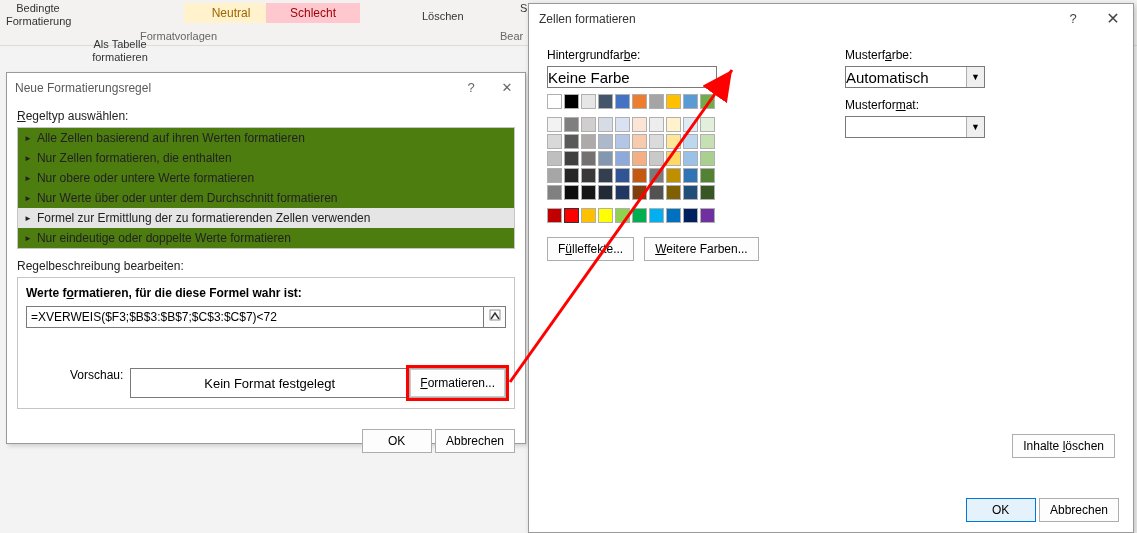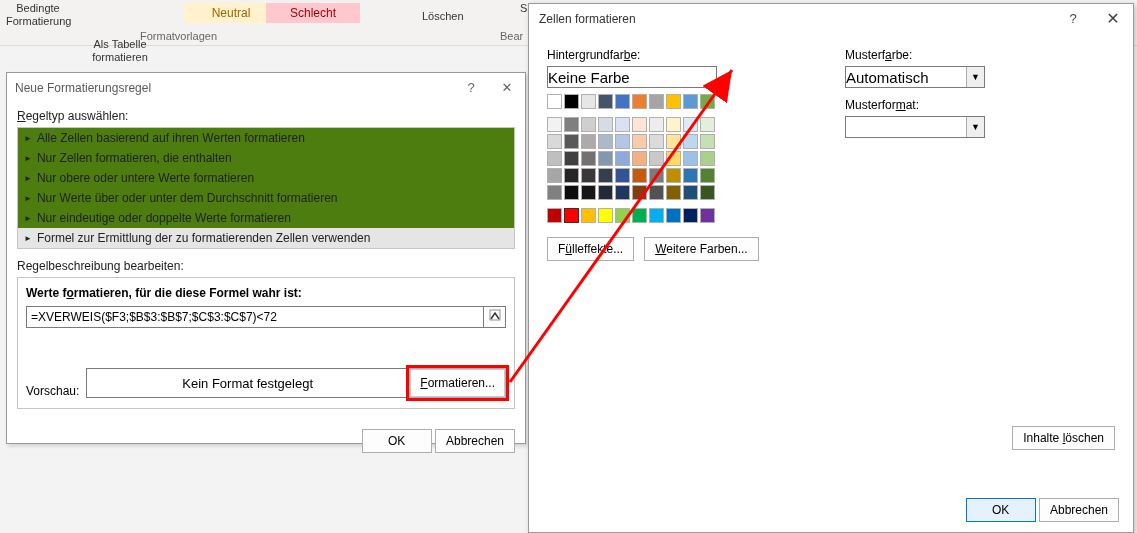--- a/index.html
+++ b/index.html
@@ -23,21 +23,21 @@
   .dlg1 .rulelist { border: 1px solid #c5c5c5; background: #4d7c0f; }
   .dlg1 .rulelist .row { padding: 3px 6px; font-size: 12px; color: #222; white-space: nowrap; }
   .dlg1 .rulelist .row::before { content: "\25BA"; font-size: 8px; margin-right: 5px; position: relative; top: -1px; }
   .dlg1 .rulelist .row.selected { background: #e5e5e5; }
   .dlg1 .section2 { margin-top: 10px; }
   .dlg1 .innerframe { border: 1px solid #c5c5c5; padding: 8px 8px 10px 8px; margin-top: 4px; }
   .dlg1 .innerframe .sublabel { font-weight: bold; font-size: 12px; margin-bottom: 6px; }
   .dlg1 .formula { display: flex; }
   .dlg1 .formula input { flex: 1; height: 22px; border: 1px solid #7a7a7a; font-size: 12px; padding: 0 4px; }
   .dlg1 .formula .refbtn { width: 22px; height: 22px; border: 1px solid #7a7a7a; border-left: none; background: #fdfdfd; text-align: center; line-height: 20px; font-size: 11px; }
-  .dlg1 .previewrow { display: flex; align-items: flex-end; margin-top: 40px; gap: 0; }
+  .dlg1 .previewrow { display: flex; align-items: flex-start; margin-top: 40px; gap: 0; margin-left: 44px; }
   .dlg1 .previewrow .plabel { width: 60px; font-size: 12px; }
   .dlg1 .previewrow .pview { flex: 1; height: 30px; border: 1px solid #7a7a7a; display: flex; align-items: center; justify-content: center; font-size: 13px; }
   .dlg1 .buttons { text-align: right; padding: 10px 10px 0 0; }
   .btn { display: inline-block; min-width: 70px; height: 24px; line-height: 22px; border: 1px solid #adadad; background: #fdfdfd; text-align: center; font-size: 12px; padding: 0 10px; cursor: pointer; }
   .redhighlight { outline: 3px solid #ff0000; outline-offset: 0; box-shadow: 0 0 0 1px rgba(0,0,0,0.2) inset; }
 
   
   .dlg2 { position: absolute; top: 3px; left: 528px; width: 606px; height: 530px; background: #fff; border: 1px solid #9a9a9a; box-shadow: 2px 2px 6px rgba(0,0,0,0.2); }
   .dlg2 .titlebar { height: 30px; line-height: 30px; padding: 0 10px; font-size: 12px; color: #333; position: relative; }
   .dlg2 .titlebar .help, .dlg2 .titlebar .close { position: absolute; top: 0; width: 40px; height: 30px; text-align: center; line-height: 30px; color: #444; font-size: 13px; }
@@ -60,21 +60,21 @@
   .sw.outlined { border: 1px solid #333; }
   .rowspacer { height: 6px; }
 
   .fillbtns { margin-top: 14px; display: flex; gap: 10px; }
 
   .beispiel-area { position: absolute; left: 18px; right: 18px; top: 296px; }
   .beispiel-frame { border: 1px solid #c5c5c5; height: 70px; padding: 8px; position: relative; }
   .beispiel-frame .leg { position: absolute; top: -8px; left: 6px; background: #fff; padding: 0 4px; font-size: 12px; }
   .beispiel-sample { position: absolute; inset: 12px 8px 8px 8px; background: #ff0000; }
 
-  .clear-row { position: absolute; right: 18px; top: 392px; }
+  .clear-row { position: absolute; right: 18px; top: 400px; }
 
   .dlg2 .bottombtns { position: absolute; right: 14px; bottom: 10px; }
   .btn.primary { border-color: #0078d7; background: #e5f1fb; }
 
   
   .arrow-svg { position: absolute; top: 0; left: 0; pointer-events: none; }
 
   .u { text-decoration: underline; }
 </style>
 </head>
@@ -97,22 +97,22 @@
     <span class="help">?</span>
     <span class="close">✕</span>
   </div>
   <div class="body">
     <div class="label"><span class="u">R</span>egeltyp auswählen:</div>
     <div class="rulelist">
       <div class="row">Alle Zellen basierend auf ihren Werten formatieren</div>
       <div class="row">Nur Zellen formatieren, die enthalten</div>
       <div class="row">Nur obere oder untere Werte formatieren</div>
       <div class="row">Nur Werte über oder unter dem Durchschnitt formatieren</div>
+      <div class="row selected">Formel zur Ermittlung der zu formatierenden Zellen verwenden</div>
       <div class="row">Nur eindeutige oder doppelte Werte formatieren</div>
-      <div class="row selected">Formel zur Ermittlung der zu formatierenden Zellen verwenden</div>
     </div>
 
     <div class="section2">
       <div class="label">Regelbeschreibung bearbeiten:</div>
       <div class="innerframe">
         <div class="sublabel"><span id="flbl">Werte f<span class="u">o</span>rmatieren, für die diese Formel wahr ist:</span></div>
         <div class="formula">
           <input type="text" value="=XVERWEIS($F3;$B$3:$B$7;$C$3:$C$7)&lt;72" style="">
           <div class="refbtn">
             <svg width="12" height="12" viewBox="0 0 12 12">

